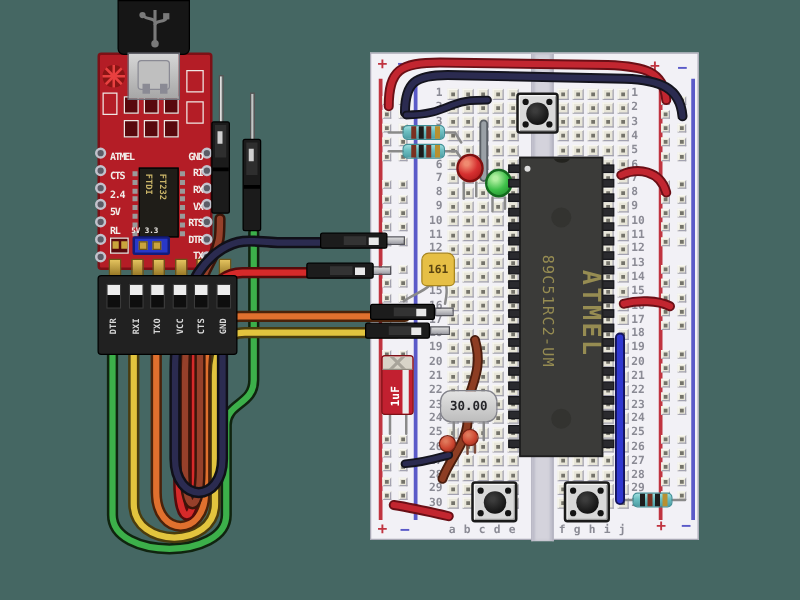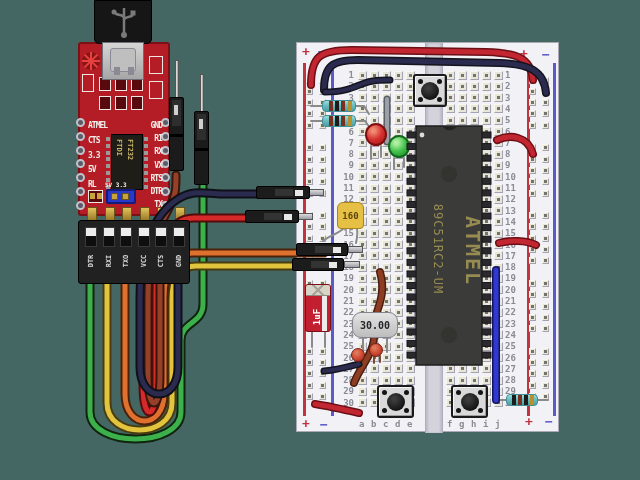--- a/index.html
+++ b/index.html
@@ -658,21 +658,21 @@
   </div>
   <div class="resistor" style="left:506px;top:394px;width:32px;height:12px;">
     <span class="stripe" style="left:5px;background:#1c1c1c;"></span>
       <span class="stripe" style="left:11px;background:#7a3020;"></span>
     <span class="stripe" style="left:17px;background:#1c1c1c;"></span>
       <span class="stripe" style="left:23px;background:#b89030;"></span>
   </div>
   <div class="led led-red" style="left:365px;top:123px;width:22px;height:23px;"></div>
   <div class="led led-green" style="left:388px;top:135px;width:22px;height:23px;"></div>
   <div class="cap104" style="left:337px;top:202px;width:27px;height:27px;">
-    <span>160</span>
+    <span>161</span>
   </div>
   <div class="ecap" style="left:305px;top:284px;width:26px;height:48px;">
     <div class="etop"></div>
     <div class="estripe"></div>
     <div class="elabel">1uF</div>
   </div>
   <div class="crystal" style="left:352px;top:312px;width:46px;height:26px;">
     <span>30.00</span>
   </div>
   <div class="ceramic" style="left:351px;top:348px;width:14px;height:14px;"></div>
@@ -763,21 +763,21 @@
         <div class="pcbhole" style="left: -4px; top: 115.4px;"></div>
         <div class="pcbhole" style="left: 81px; top: 115.4px;"></div>
         <div class="pcbhole" style="left: -4px; top: 129.2px;"></div>
         <div class="pcbhole" style="left: 81px; top: 129.2px;"></div>
         <div class="pcbhole" style="left: -4px; top: 143px;"></div>
         <div class="pcbhole" style="left: 81px; top: 143px;"></div>
         <div class="pcbhole" style="left: -4px; top: 156.8px;"></div>
         <div class="pcbhole" style="left: 81px; top: 156.8px;"></div>
         <div class="pcb-label" style="left: 8px; top: 77px;">ATMEL</div>
         <div class="pcb-label" style="left: 8px; top: 91.8px;">CTS</div>
-        <div class="pcb-label" style="left: 8px; top: 106.6px;">3.3</div>
+        <div class="pcb-label" style="left: 8px; top: 106.6px;">2.4</div>
         <div class="pcb-label" style="left: 8px; top: 121.4px;">5V</div>
         <div class="pcb-label" style="left: 8px; top: 136.2px;">RL</div>
         <div class="pcb-label" style="left: 8px; top: 151px;">TL</div>
         <div class="pcb-label" style="right: 6px; top: 77px; text-align: right;">GND</div>
         <div class="pcb-label" style="right: 6px; top: 90.2px; text-align: right;">RI</div>
         <div class="pcb-label" style="right: 6px; top: 103.4px; text-align: right;">RX</div>
         <div class="pcb-label" style="right: 6px; top: 116.6px; text-align: right;">VX</div>
         <div class="pcb-label" style="right: 6px; top: 129.8px; text-align: right;">RTS</div>
         <div class="pcb-label" style="right: 6px; top: 143px; text-align: right;">DTR</div>
         <div class="pcb-label" style="right: 6px; top: 156.2px; text-align: right;">TX</div>

